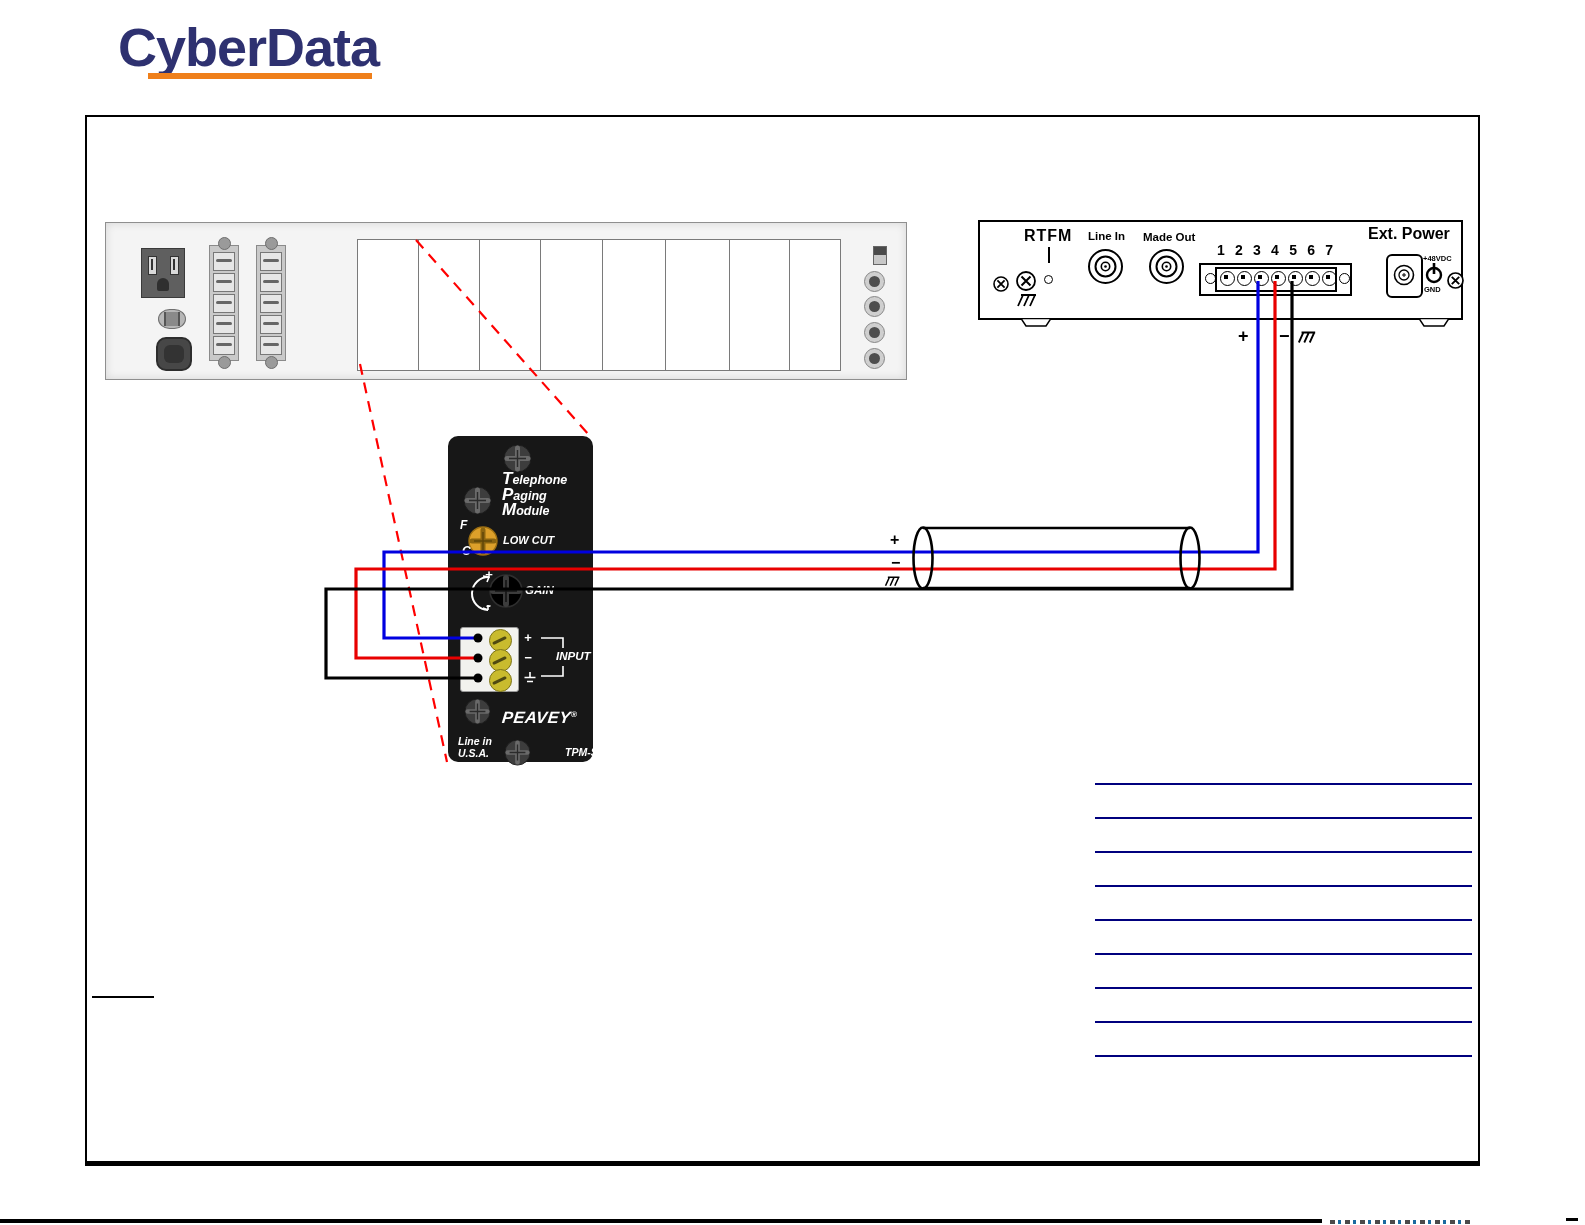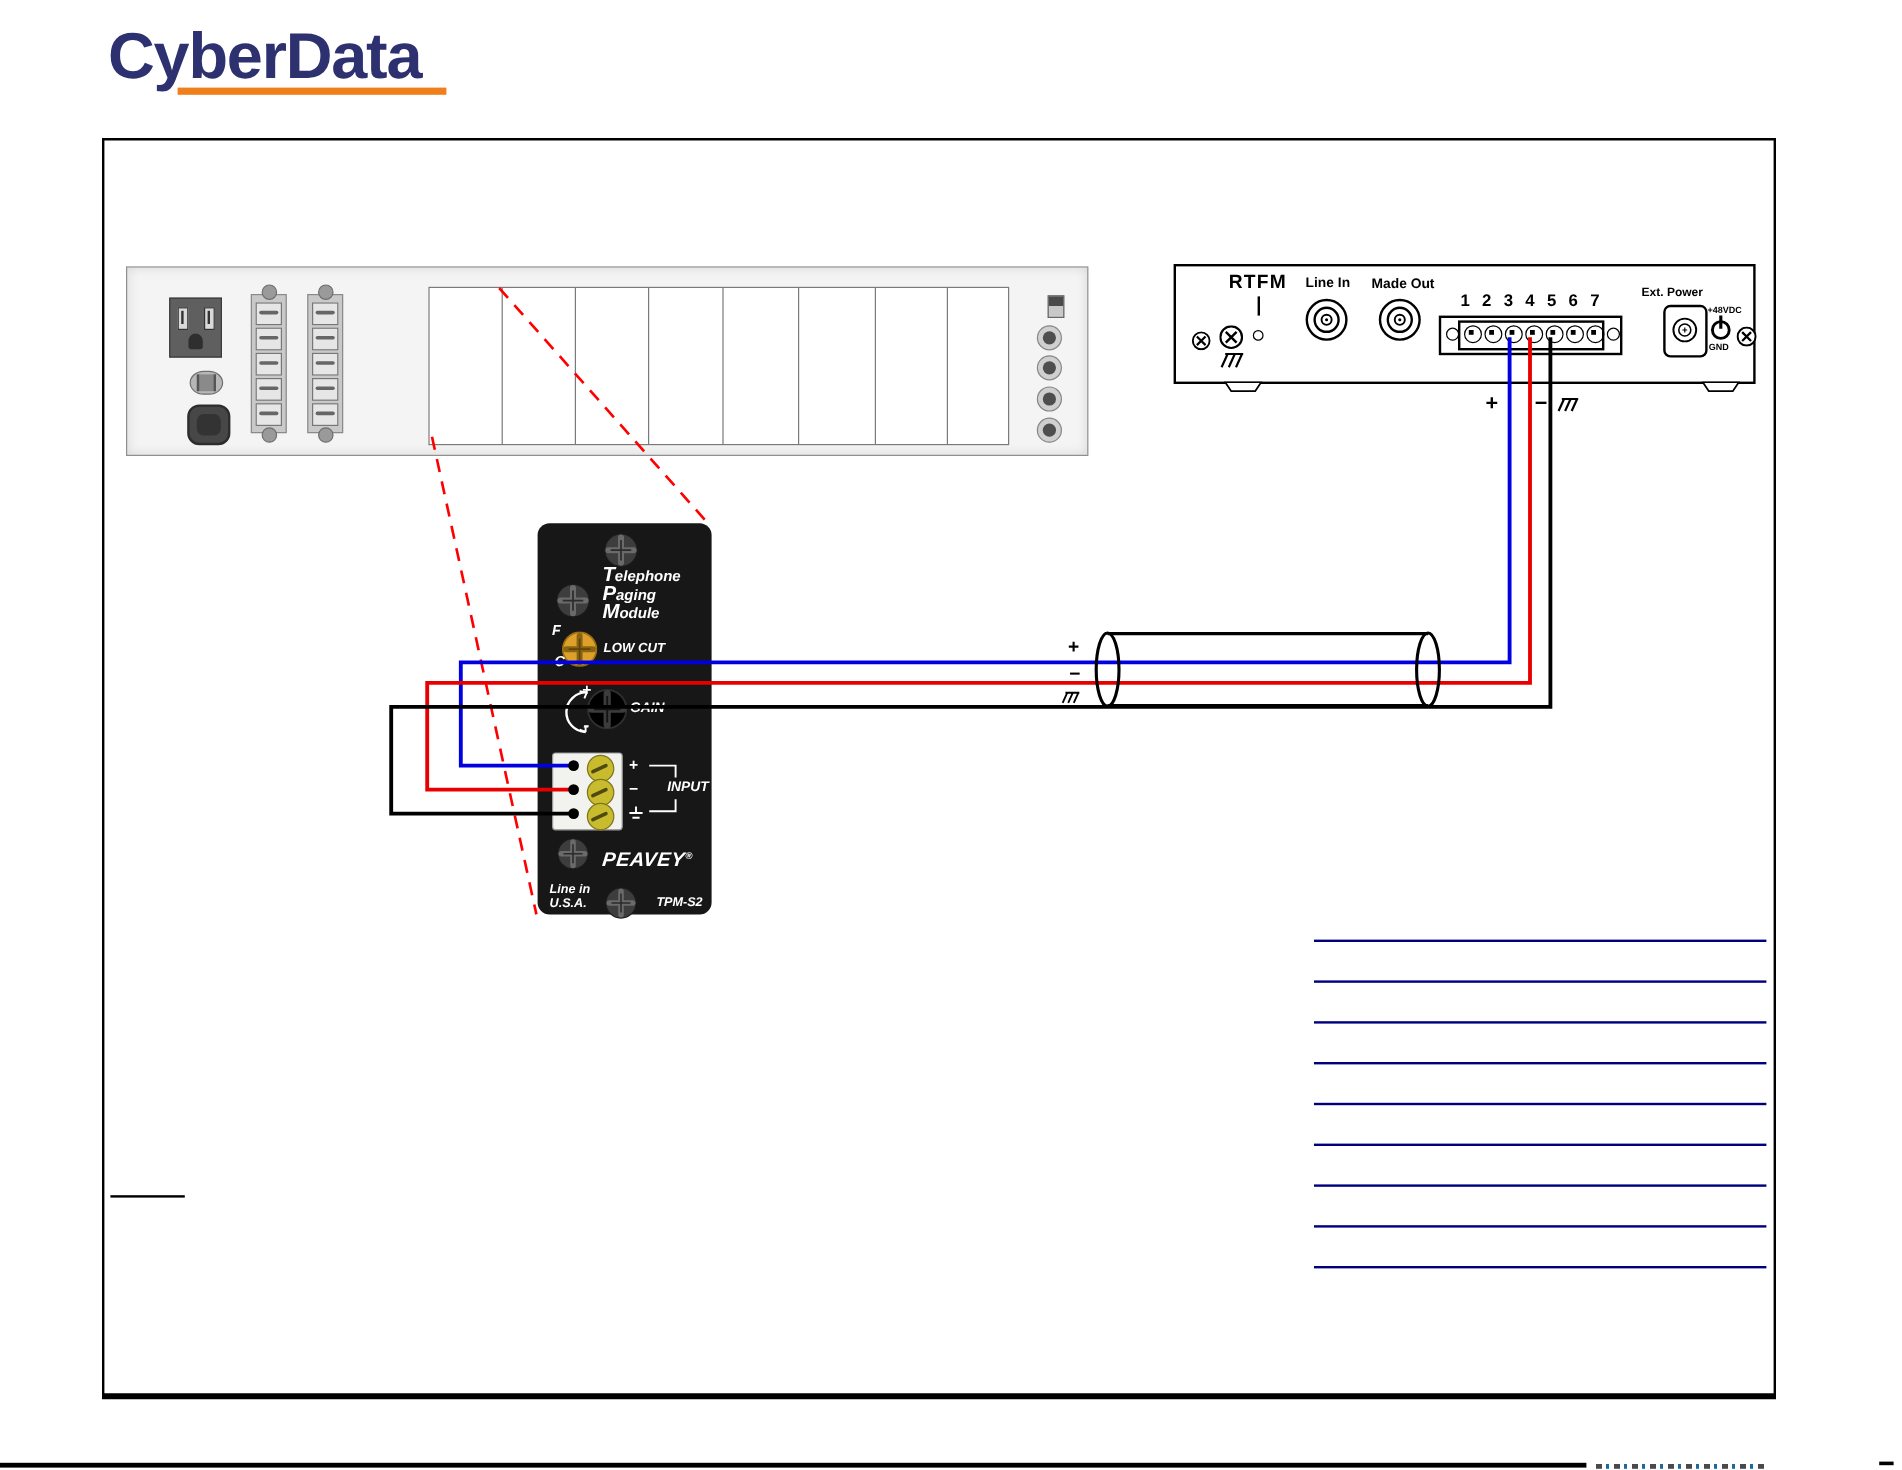--- a/index.html
+++ b/index.html
@@ -1,20 +1,20 @@
 <!DOCTYPE html>
 <html><head>
 <meta charset="utf-8">
 <style>
   html,body{margin:0;padding:0;background:#ffffff;}
   .page{position:relative;width:1585px;height:1225px;background:#fff;overflow:hidden;
         font-family:"Liberation Sans",sans-serif;color:#000;}
   .abs{position:absolute;}
   
-  .logo-text{font-size:54px;font-weight:bold;letter-spacing:-1px;color:#2e3170;}
+  .logo-text{font-size:54px;font-weight:bold;letter-spacing:-1px;color:#2e3170;margin-left:28px;}
   .logo-underline{background:#ef7f1a;height:6px;}
   
   .frame{border:2px solid #000;border-bottom-width:5px;}
   
   .amp{background:#f4f4f4;border:1px solid #8f8f8f;box-shadow:inset 0 0 10px rgba(0,0,0,.12);}
   .ac-outlet{background:#5f5f5f;border:1px solid #3a3a3a;}
   .ac-slot{position:absolute;width:7px;height:17px;background:#d9d9d9;border:1px solid #333;}
   .ac-slot::after{content:"";position:absolute;left:2px;top:2px;width:2px;height:11px;background:#333;}
   .ac-gnd{position:absolute;width:12px;height:13px;background:#2f2f2f;border-radius:6px 6px 2px 2px;}
   .fuse{background:#b7b7b7;border:1px solid #6f6f6f;border-radius:50%/60%;}
@@ -162,21 +162,21 @@
       <span class="tb-hole" style="left:138px;top:8px;"></span>
       <span class="tb-screw" style="left:19px;top:6px;"></span>
       <span class="tb-screw" style="left:36px;top:6px;"></span>
       <span class="tb-screw" style="left:53px;top:6px;"></span>
       <span class="tb-screw" style="left:70px;top:6px;"></span>
       <span class="tb-screw" style="left:87px;top:6px;"></span>
       <span class="tb-screw" style="left:104px;top:6px;"></span>
       <span class="tb-screw" style="left:121px;top:6px;"></span>
     </div>
 
-    <div class="abs blabel" style="left:388px;top:17px;font-size:10px;">Ext. Power</div>
+    <div class="abs blabel" style="left:388px;top:3px;font-size:16px;">Ext. Power</div>
     <div class="abs dcjack" style="left:406px;top:32px;width:33px;height:40px;">
       <svg class="abs" style="left:5px;top:8px;" width="22" height="22" viewBox="0 0 22 22">
         <circle cx="11" cy="11" r="9.5" fill="none" stroke="#000" stroke-width="1.6"></circle>
         <circle cx="11" cy="11" r="5" fill="none" stroke="#000" stroke-width="1.3"></circle>
         <path d="M9 11 H13 M11 9 V13" stroke="#000" stroke-width="1"></path>
       </svg>
     </div>
     <div class="abs blabel" style="left:443px;top:32px;font-size:7.5px;">+48VDC</div>
     <svg class="abs" style="left:445px;top:40px;" width="18" height="22" viewBox="0 0 18 22">
       <circle cx="9" cy="13" r="7" fill="none" stroke="#000" stroke-width="2.4"></circle>
@@ -261,21 +261,21 @@
     <div class="abs mtxt" style="left:54px;top:272px;font-size:16.5px;transform:skewX(-6deg);letter-spacing:0.5px;"><span>PEAVEY</span><span style="font-size:8px;vertical-align:super;">®</span></div>
     <div class="abs mtxt" style="left:10px;top:300px;font-size:10.5px;line-height:11.5px;">
       <div>Line in</div>
       <div>U.S.A.</div>
     </div>
     <svg class="abs" style="left:56px;top:303px;" width="27" height="27" viewBox="0 0 29 29">
       <circle cx="14.5" cy="14.5" r="13.5" fill="#3d3d3d" stroke="#1c1c1c" stroke-width="1"></circle>
       <path d="M14.5 4 V25 M4 14.5 H25" stroke="#6a6a6a" stroke-width="5" stroke-linecap="round"></path>
       <path d="M14.5 6 V23 M6 14.5 H23" stroke="#2b2b2b" stroke-width="1.4"></path>
     </svg>
-    <div class="abs mtxt" style="left:99px;top:310px;font-size:10.5px;text-align:center;">TPM-S2</div>
+    <div class="abs mtxt" style="left:117px;top:310px;font-size:10.5px;text-align:center;">TPM-S2</div>
   </div>
 
   <svg class="overlay" width="1585" height="1225" viewBox="0 0 1585 1225">
 
     <line x1="416" y1="240" x2="589" y2="435" stroke="#ff0000" stroke-width="2.2" stroke-dasharray="11 8"></line>
     <line x1="360" y1="364" x2="447" y2="762" stroke="#ff0000" stroke-width="2.2" stroke-dasharray="11 8"></line>
 
     <polyline points="478,638 384,638 384,552 1258,552 1258,281" fill="none" stroke="#0000e0" stroke-width="3.2"></polyline>
     <polyline points="478,658 356,658 356,569 1275,569 1275,281" fill="none" stroke="#e80000" stroke-width="3.2"></polyline>
     <polyline points="478,678 326,678 326,589 1292,589 1292,281" fill="none" stroke="#000000" stroke-width="3.2"></polyline>

